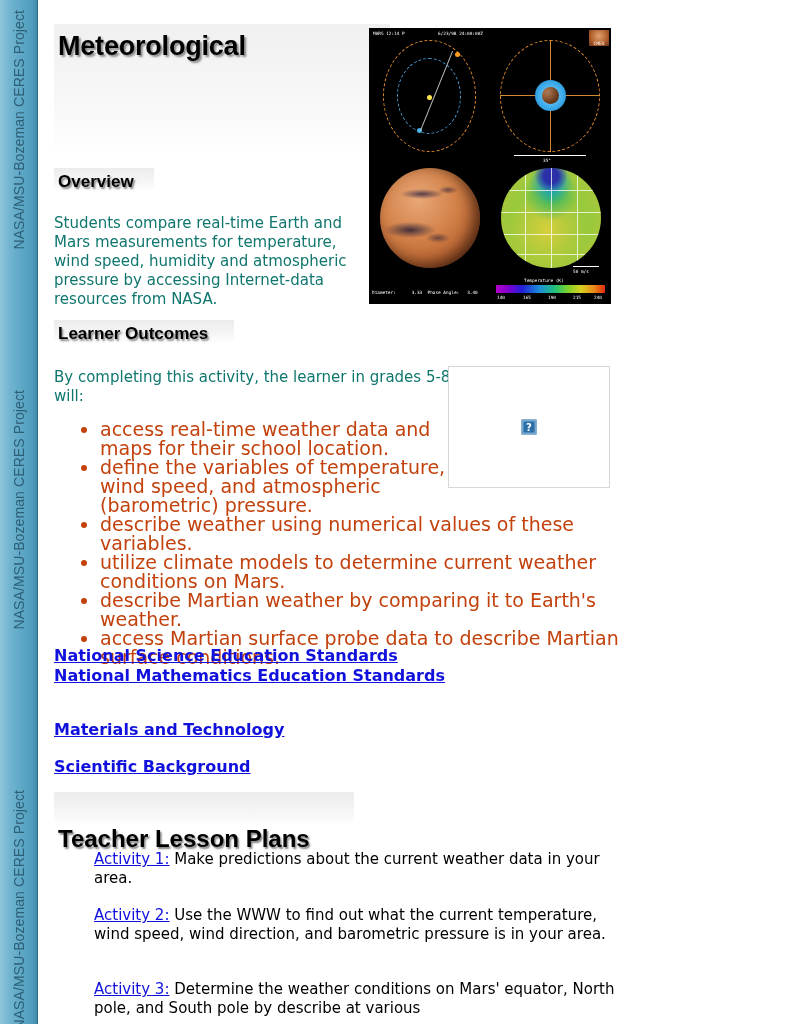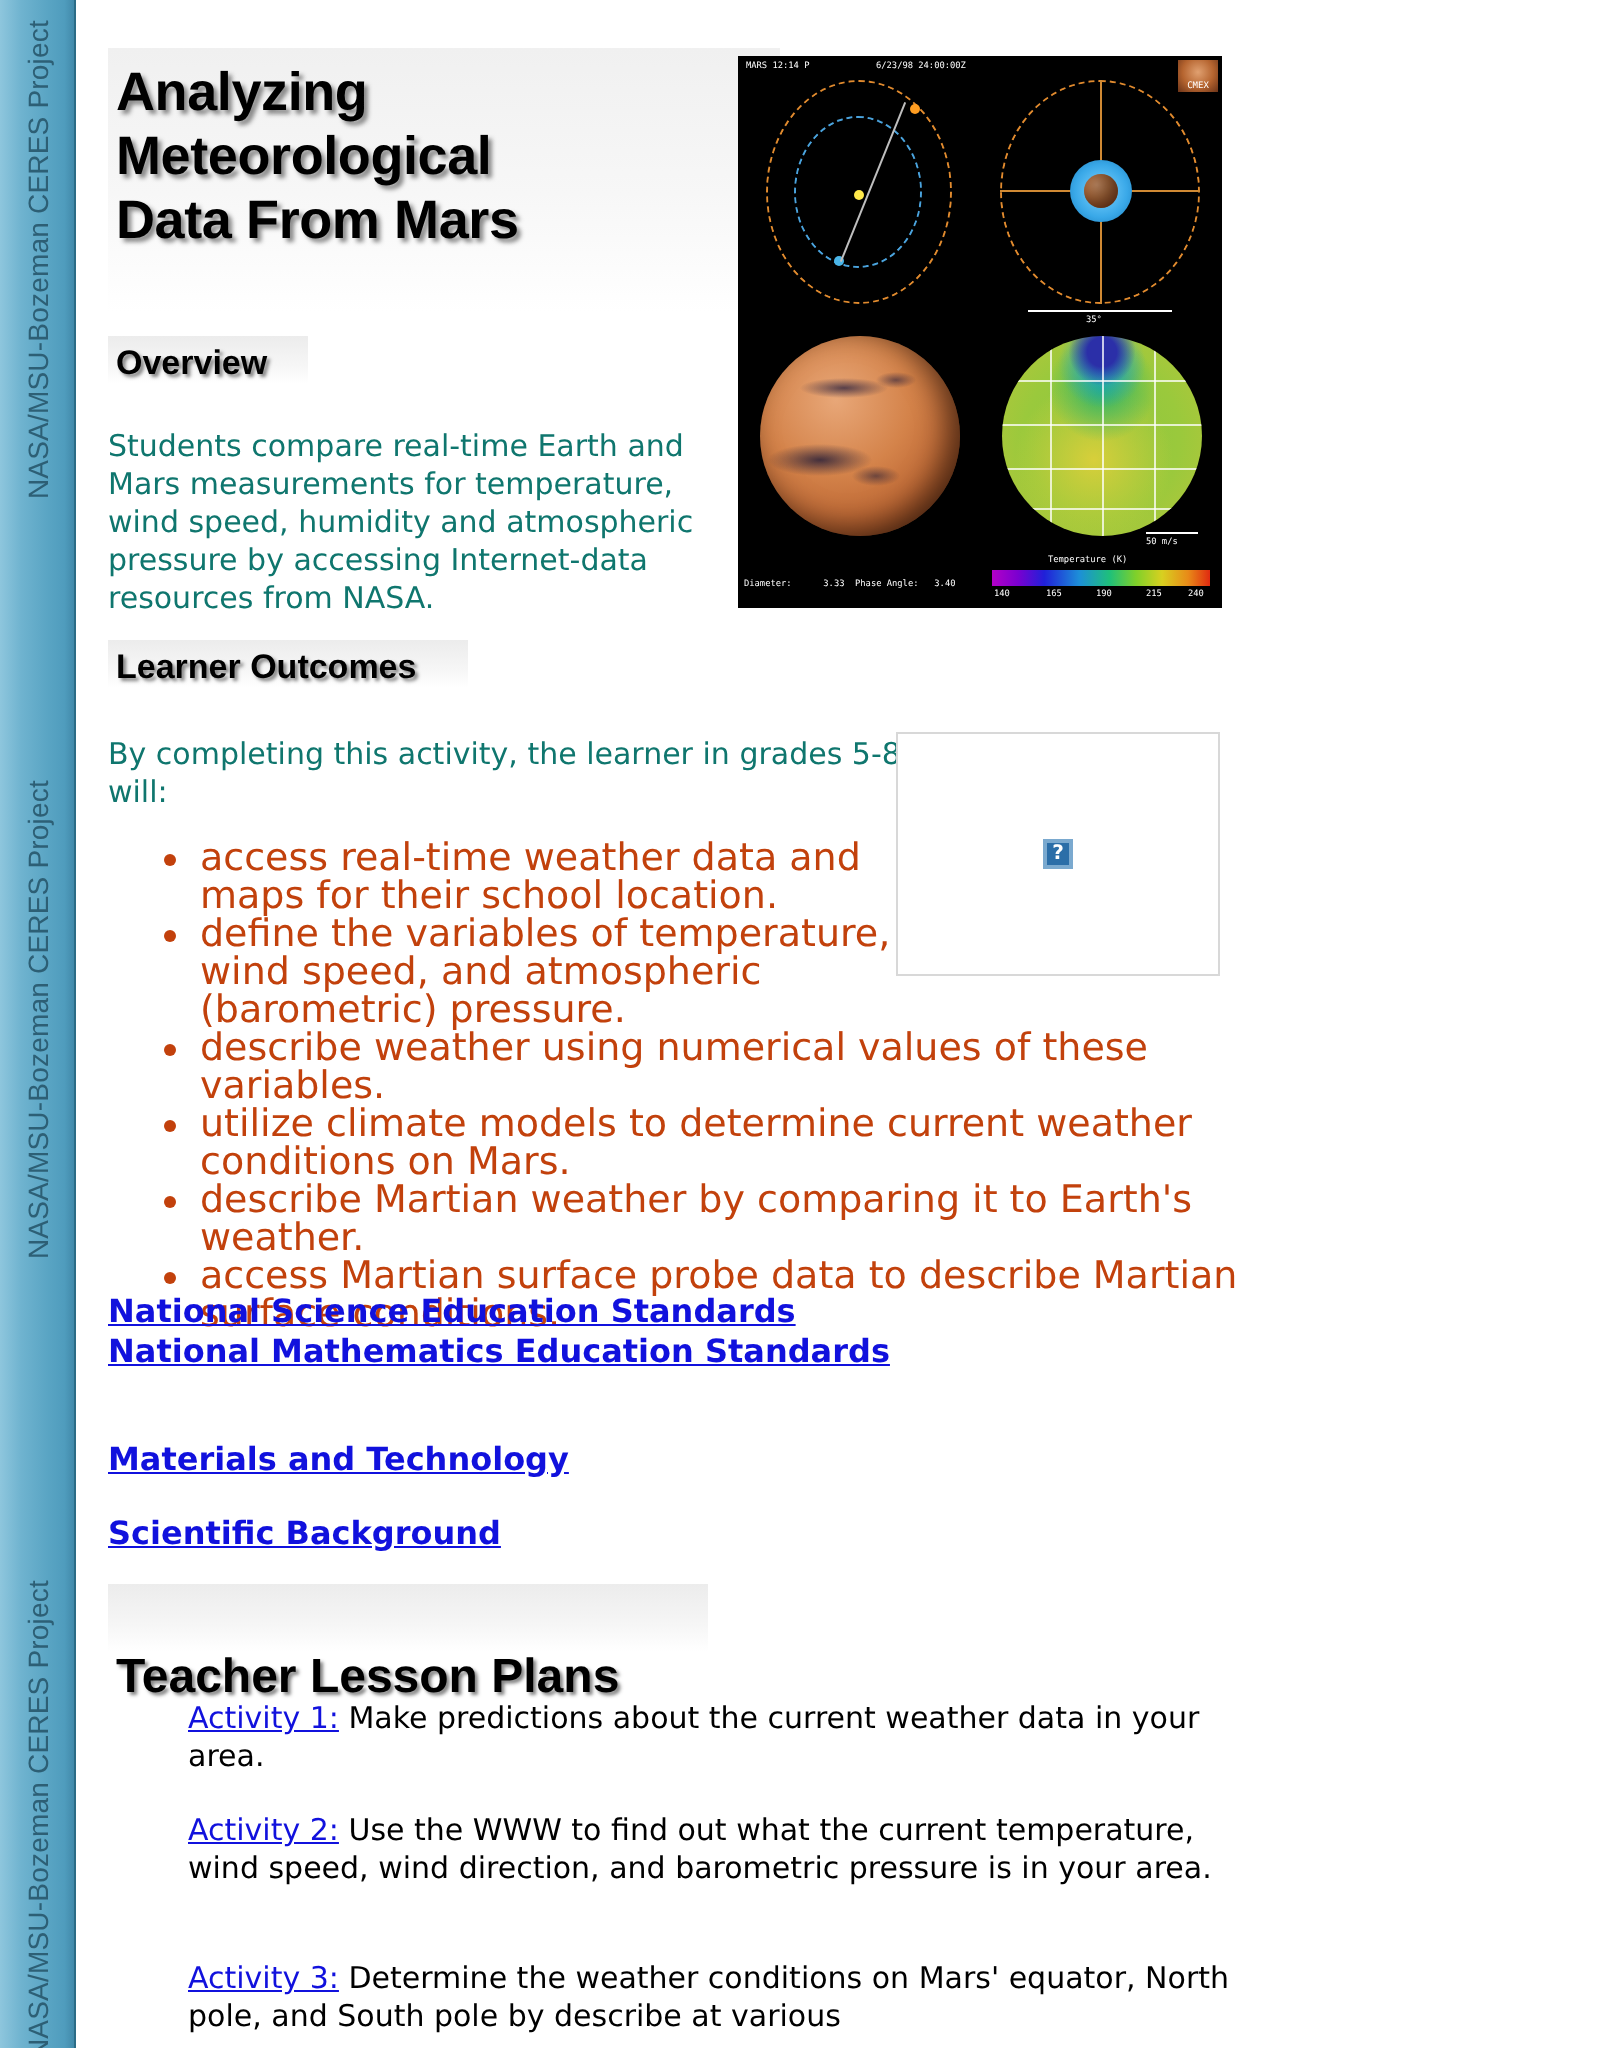--- a/index.html
+++ b/index.html
@@ -220,23 +220,21 @@
     <div class="vtxt v2">NASA/MSU-Bozeman CERES Project</div>
     <div class="vtxt v3">NASA/MSU-Bozeman CERES Project</div>
   </div>
   <div class="edge"></div>
 </div>
 
 <div id="content">
 
   <div class="titleblock"></div>
   <div class="bigtitle">
-    <div>Analyzing</div>
     <div>Meteorological</div>
-    <div>Data From Mars</div>
   </div>
 
   <div class="marsimg">
 
     <div class="q tl">
       <div class="orbitdash" style="left:14px; top:12px; width:93px; height:112px;"></div>
       <div class="orbitdash inner" style="left:28px; top:30px; width:64px; height:76px;"></div>
       <div class="sun" style="left:58px; top:67px;"></div>
       <div class="dotA" style="left:86px; top:24px;"></div>
       <div class="dotB" style="left:48px; top:100px;"></div>

